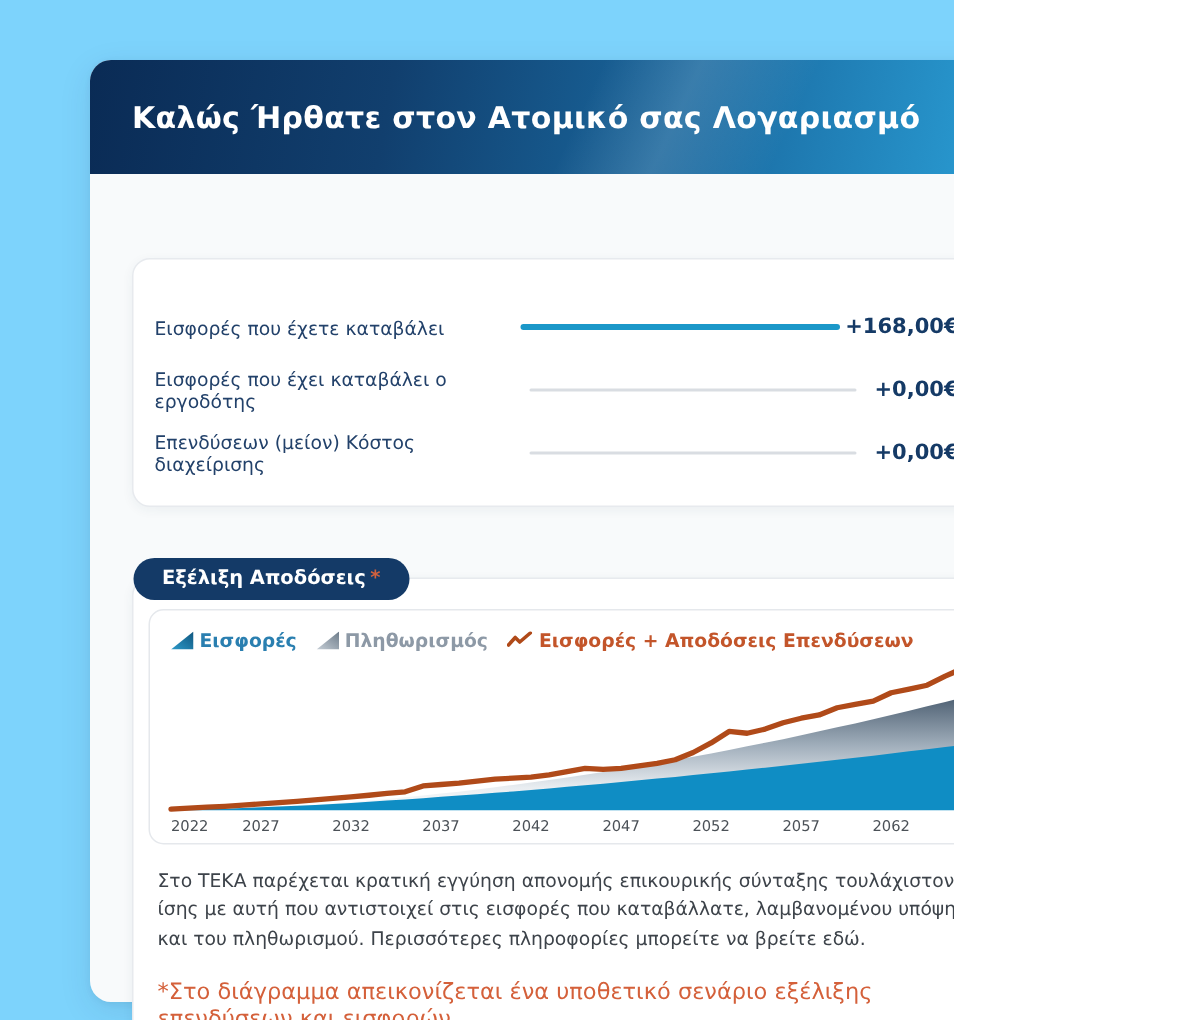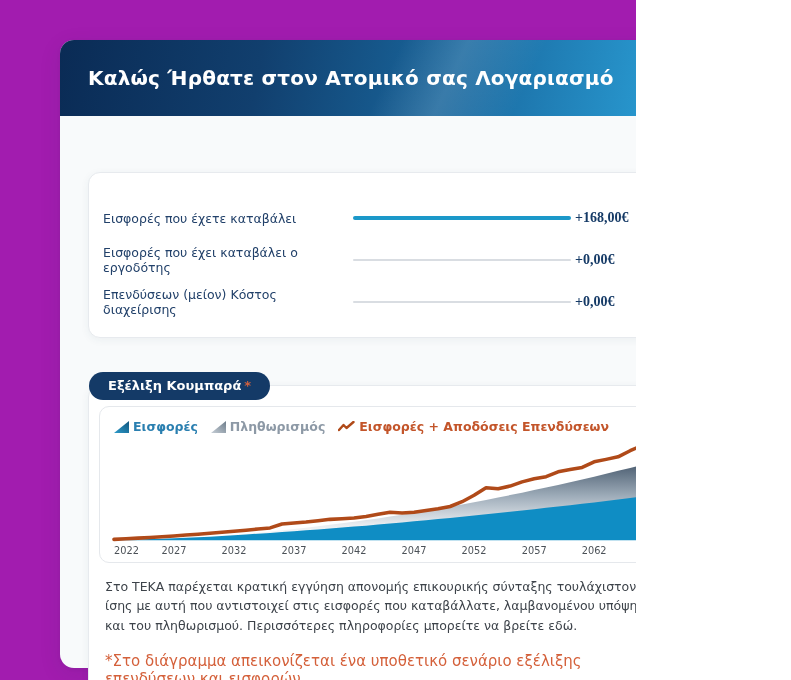--- a/index.html
+++ b/index.html
@@ -1,17 +1,17 @@
 <!DOCTYPE html>
 <html lang="el"><head>
 <meta charset="utf-8">
 <style>
   * { margin:0; padding:0; box-sizing:border-box; }
   html,body { width:791px; height:680px; background:#ffffff; font-family:"DejaVu Sans", sans-serif; }
-  .page { position:relative; width:636px; height:680px; background:#a21caf; overflow:hidden; }
+  .page { position:relative; width:636px; height:680px; background:#7dd3fc; overflow:hidden; }
 
   .container {
     position:absolute; left:60px; top:40px; width:624px; height:628px;
     background:#f8fafb; border-radius:14px;
     box-shadow:0 6px 22px rgba(25,50,80,.10), 0 1px 4px rgba(25,50,80,.06);
   }
   .header {
     height:76px; border-radius:14px 14px 0 0; display:flex; align-items:center;
     padding-left:28px; position:relative; overflow:hidden;
     background:linear-gradient(100deg,#0a2b55 0%,#113f6e 32%,#1a6ba2 66%,#2ba1d8 100%);
@@ -42,21 +42,21 @@
   }
   .pill .asterisk { color:#d2613e; font-weight:bold; margin-left:3px; }
 
   .card-summary { margin-top:24px; padding:24px 22px 14px 14px; }
   .summary-row { display:flex; align-items:center; height:42px; }
   .summary-label { width:246px; font-size:12.5px; font-weight:400; color:#22416a; }
   .summary-bar-wrap { width:226px; display:flex; align-items:center; padding:0 4px; }
   .summary-bar { width:100%; border-radius:3px; }
   .summary-bar.accent { height:3.5px; background:#1b98c9; }
   .summary-bar.muted  { height:2px;   background:#d9dde2; }
-  .summary-value { flex:1; text-align:left; font-size:14px; font-weight:bold; color:#153a66; padding-right:8px;font-family:Liberation Serif, serif; }
+  .summary-value { flex:1; text-align:right; font-size:14px; font-weight:bold; color:#153a66; padding-right:8px; }
 
   .card-piggy { margin-top:47px; padding:20px 10px 16px 10px; }
   .chart-box { border:1px solid #e5e8ec; border-radius:10px; background:#ffffff; padding:12px 8px 4px 12px; }
   .legend { display:flex; align-items:center; gap:13px; margin:0 0 8px 2px; }
   .legend-item { display:flex; align-items:center; gap:4px; font-size:12.5px; font-weight:600; }
   .legend-item svg { display:block; }
   .lg-contrib   { color:#2a7fb0; }
   .lg-inflation { color:#8d99a6;align-items:center; }
   .lg-returns   { color:#c3552a; }
   .chart-svg { display:block; width:100%; height:auto; }
@@ -106,21 +106,21 @@
               <div class="summary-bar-wrap">
                 <div class="summary-bar muted"></div>
               </div>
               <div class="summary-value">+0,00€</div>
             </div>
           </div>
       </div>
 
       <div class="card card-piggy">
         <div class="pill">
-          <span>Εξέλιξη Κουμπαρά</span><span class="asterisk">*</span>
+          <span>Εξέλιξη Αποδόσεις</span><span class="asterisk">*</span>
         </div>
 
         <div class="chart-box">
           <div class="legend">
             <div class="legend-item lg-contrib">
               <svg width="15" height="12" viewBox="0 0 15 12">
                 <defs>
                     <linearGradient id="triBlue" x1="0" y1="1" x2="1" y2="0">
                   <stop offset="0" stop-color="#2d9ac9"></stop>
                       <stop offset="1" stop-color="#10567f"></stop>

